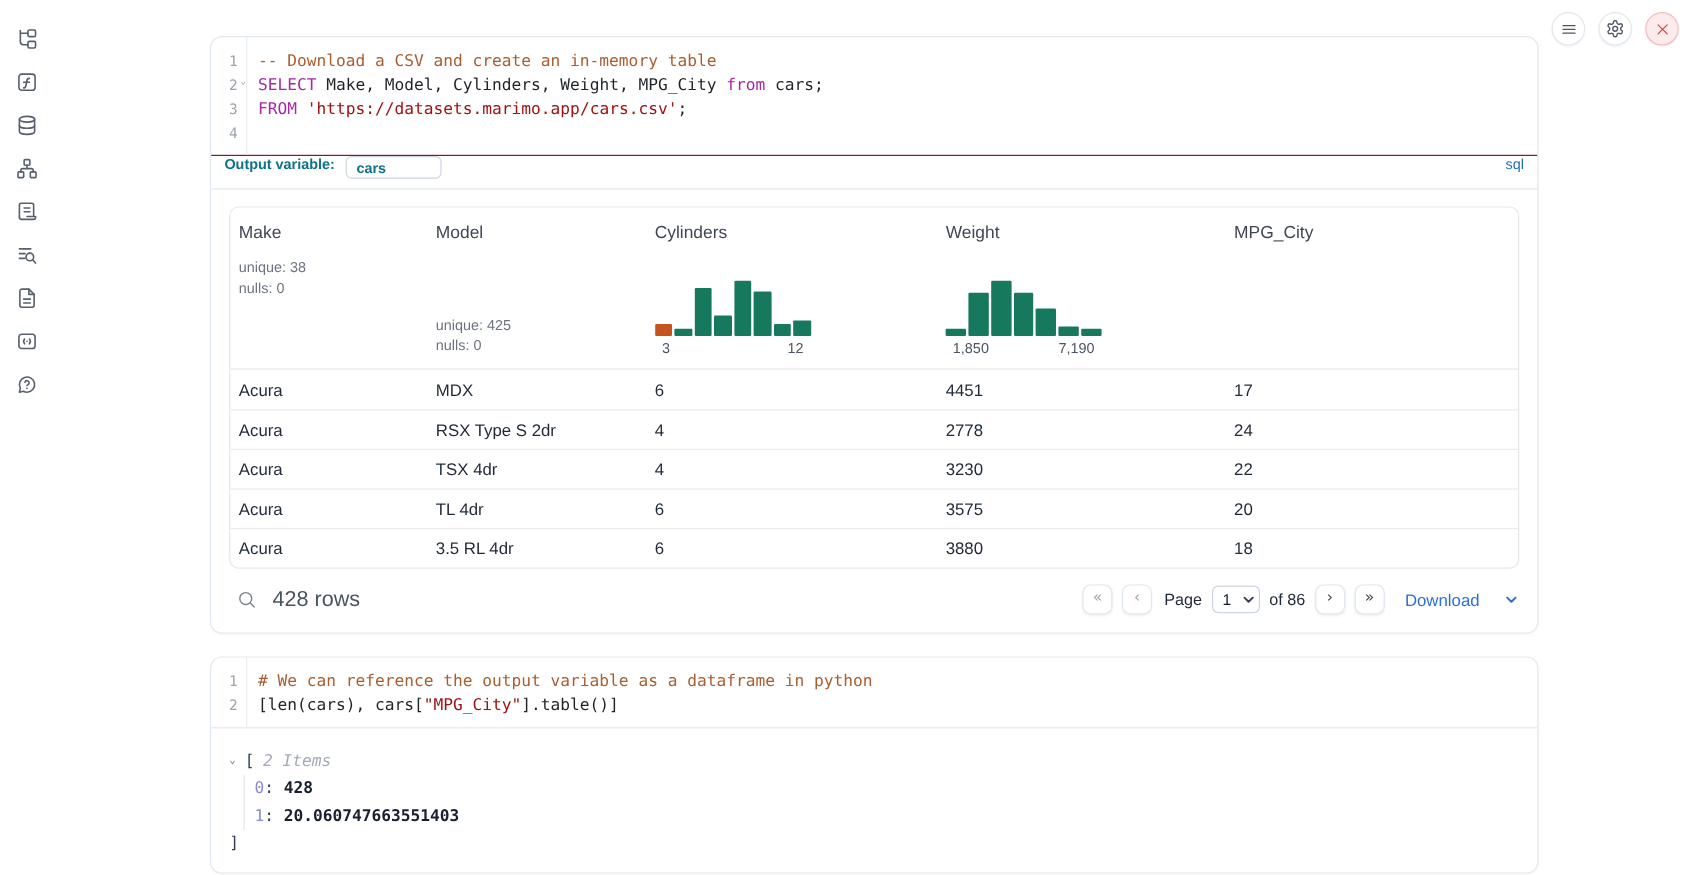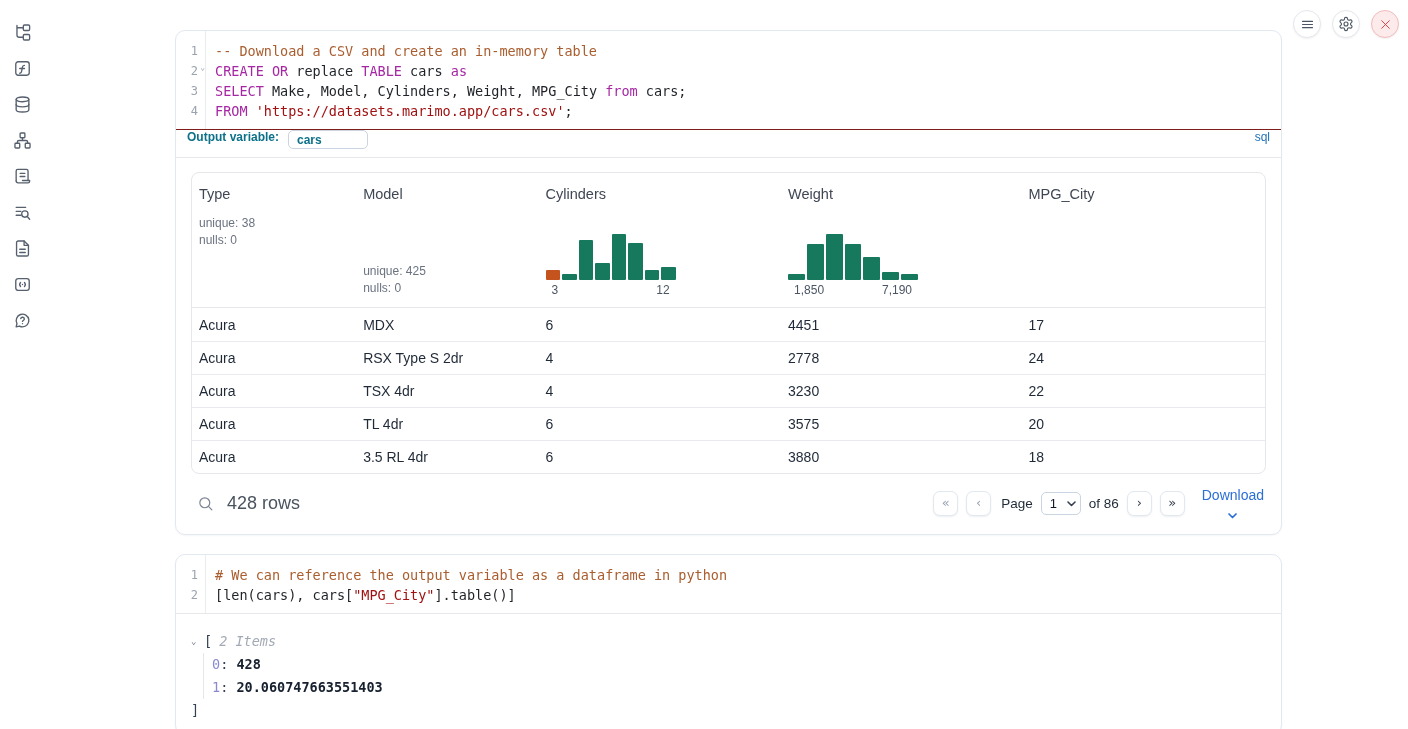--- a/index.html
+++ b/index.html
@@ -77,22 +77,22 @@
             box-shadow:0 1px 2px rgba(16,24,40,.07); display:flex; align-items:center; justify-content:center;
             font-size:13px; color:#374151; cursor:pointer; font-family:"DejaVu Sans", sans-serif; padding-bottom:2px; }
   .pg-btn.disabled { color:#9aa3b2; }
   .page-label, .page-total { font-size:13.5px; color:#1f2937; }
   .page-label { margin-left:2px; }
   .select-wrap { position:relative; }
   .page-select { width:40px; height:23px; border:1px solid #cbd5e1; border-radius:5px; background:#fff;
                  font-size:13px; color:#111827; padding:0 0 0 8px; appearance:none; -webkit-appearance:none; }
   .select-wrap svg { position:absolute; right:5px; top:9px; pointer-events:none; stroke:#374151;
                      fill:none; stroke-width:1.6; stroke-linecap:round; stroke-linejoin:round; }
-  .download { margin-left:17px; display:flex; align-items:center; gap:10px; color:#2b6fd6;
-              font-size:14px; cursor:pointer; background:none; border:none; font-family:inherit;flex-direction:column; }
+  .download { margin-left:17px; display:flex; align-items:center; gap:22px; color:#2b6fd6;
+              font-size:14px; cursor:pointer; background:none; border:none; font-family:inherit; }
   .download svg { stroke:#2b6fd6; fill:none; stroke-width:1.7; stroke-linecap:round; stroke-linejoin:round; }
 
   
   .result-area { border-top:1px solid #e5e7eb; padding:16px 15px 13px;
                  font-family:"DejaVu Sans Mono", monospace; font-size:13.5px; color:#1e293b; }
   .tree-line1 { display:flex; align-items:center; height:22px; }
   .tree-toggle { width:13px; font-size:9px; color:#6b7280; cursor:pointer; }
   .bracket { color:#334155; }
   .items-label { font-style:italic; color:#a3aab6; margin-left:7px; }
   .tree-entries { margin-left:12px; border-left:1px solid #e5e7eb; padding-left:8px; margin-top:1px; }
@@ -192,36 +192,35 @@
   <section class="cell">
     <div class="code-area" id="sql-code">
       <div class="gutter-col">
           <div class="gutter-num">1</div>
           <div class="gutter-num">2<span class="fold-chev">⌄</span></div>
           <div class="gutter-num">3</div>
           <div class="gutter-num">4</div>
         </div>
       <div class="code-col">
           <div class="code-line"><span class="tk-cm">-- Download a CSV and create an in-memory table</span></div>
-          <div class="code-line"><span class="tk-kw">CREATE</span><span class="tk-pl"> </span><span class="tk-kw">OR</span><span class="tk-pl"> replace </span><span class="tk-kw">TABLE</span><span class="tk-pl"> cars </span><span class="tk-kw">as</span></div>
           <div class="code-line"><span class="tk-kw">SELECT</span><span class="tk-pl"> Make, Model, Cylinders, Weight, MPG_City </span><span class="tk-kw">from</span><span class="tk-pl"> cars;</span></div>
           <div class="code-line"><span class="tk-kw">FROM</span><span class="tk-pl"> </span><span class="tk-str">'https://datasets.marimo.app/cars.csv'</span><span class="tk-pl">;</span></div>
         </div>
     </div>
     <div class="outvar-row">
       <span class="outvar-label">Output variable:</span>
       <input class="outvar-input" value="cars" style="">
       <span class="lang-badge">sql</span>
     </div>
 
     <div class="table-section">
       <div class="table-wrap">
         <div class="thead" id="thead">
             <div class="th col-0">
-              <div class="th-label">Type</div>
+              <div class="th-label">Make</div>
               <div class="th-stats">
                 <div>unique: 38</div>
                 <div>nulls: 0</div>
               </div>
             </div>
             <div class="th col-1">
               <div class="th-label">Model</div>
               <div class="th-stats">
                 <div>unique: 425</div>
                 <div>nulls: 0</div>

